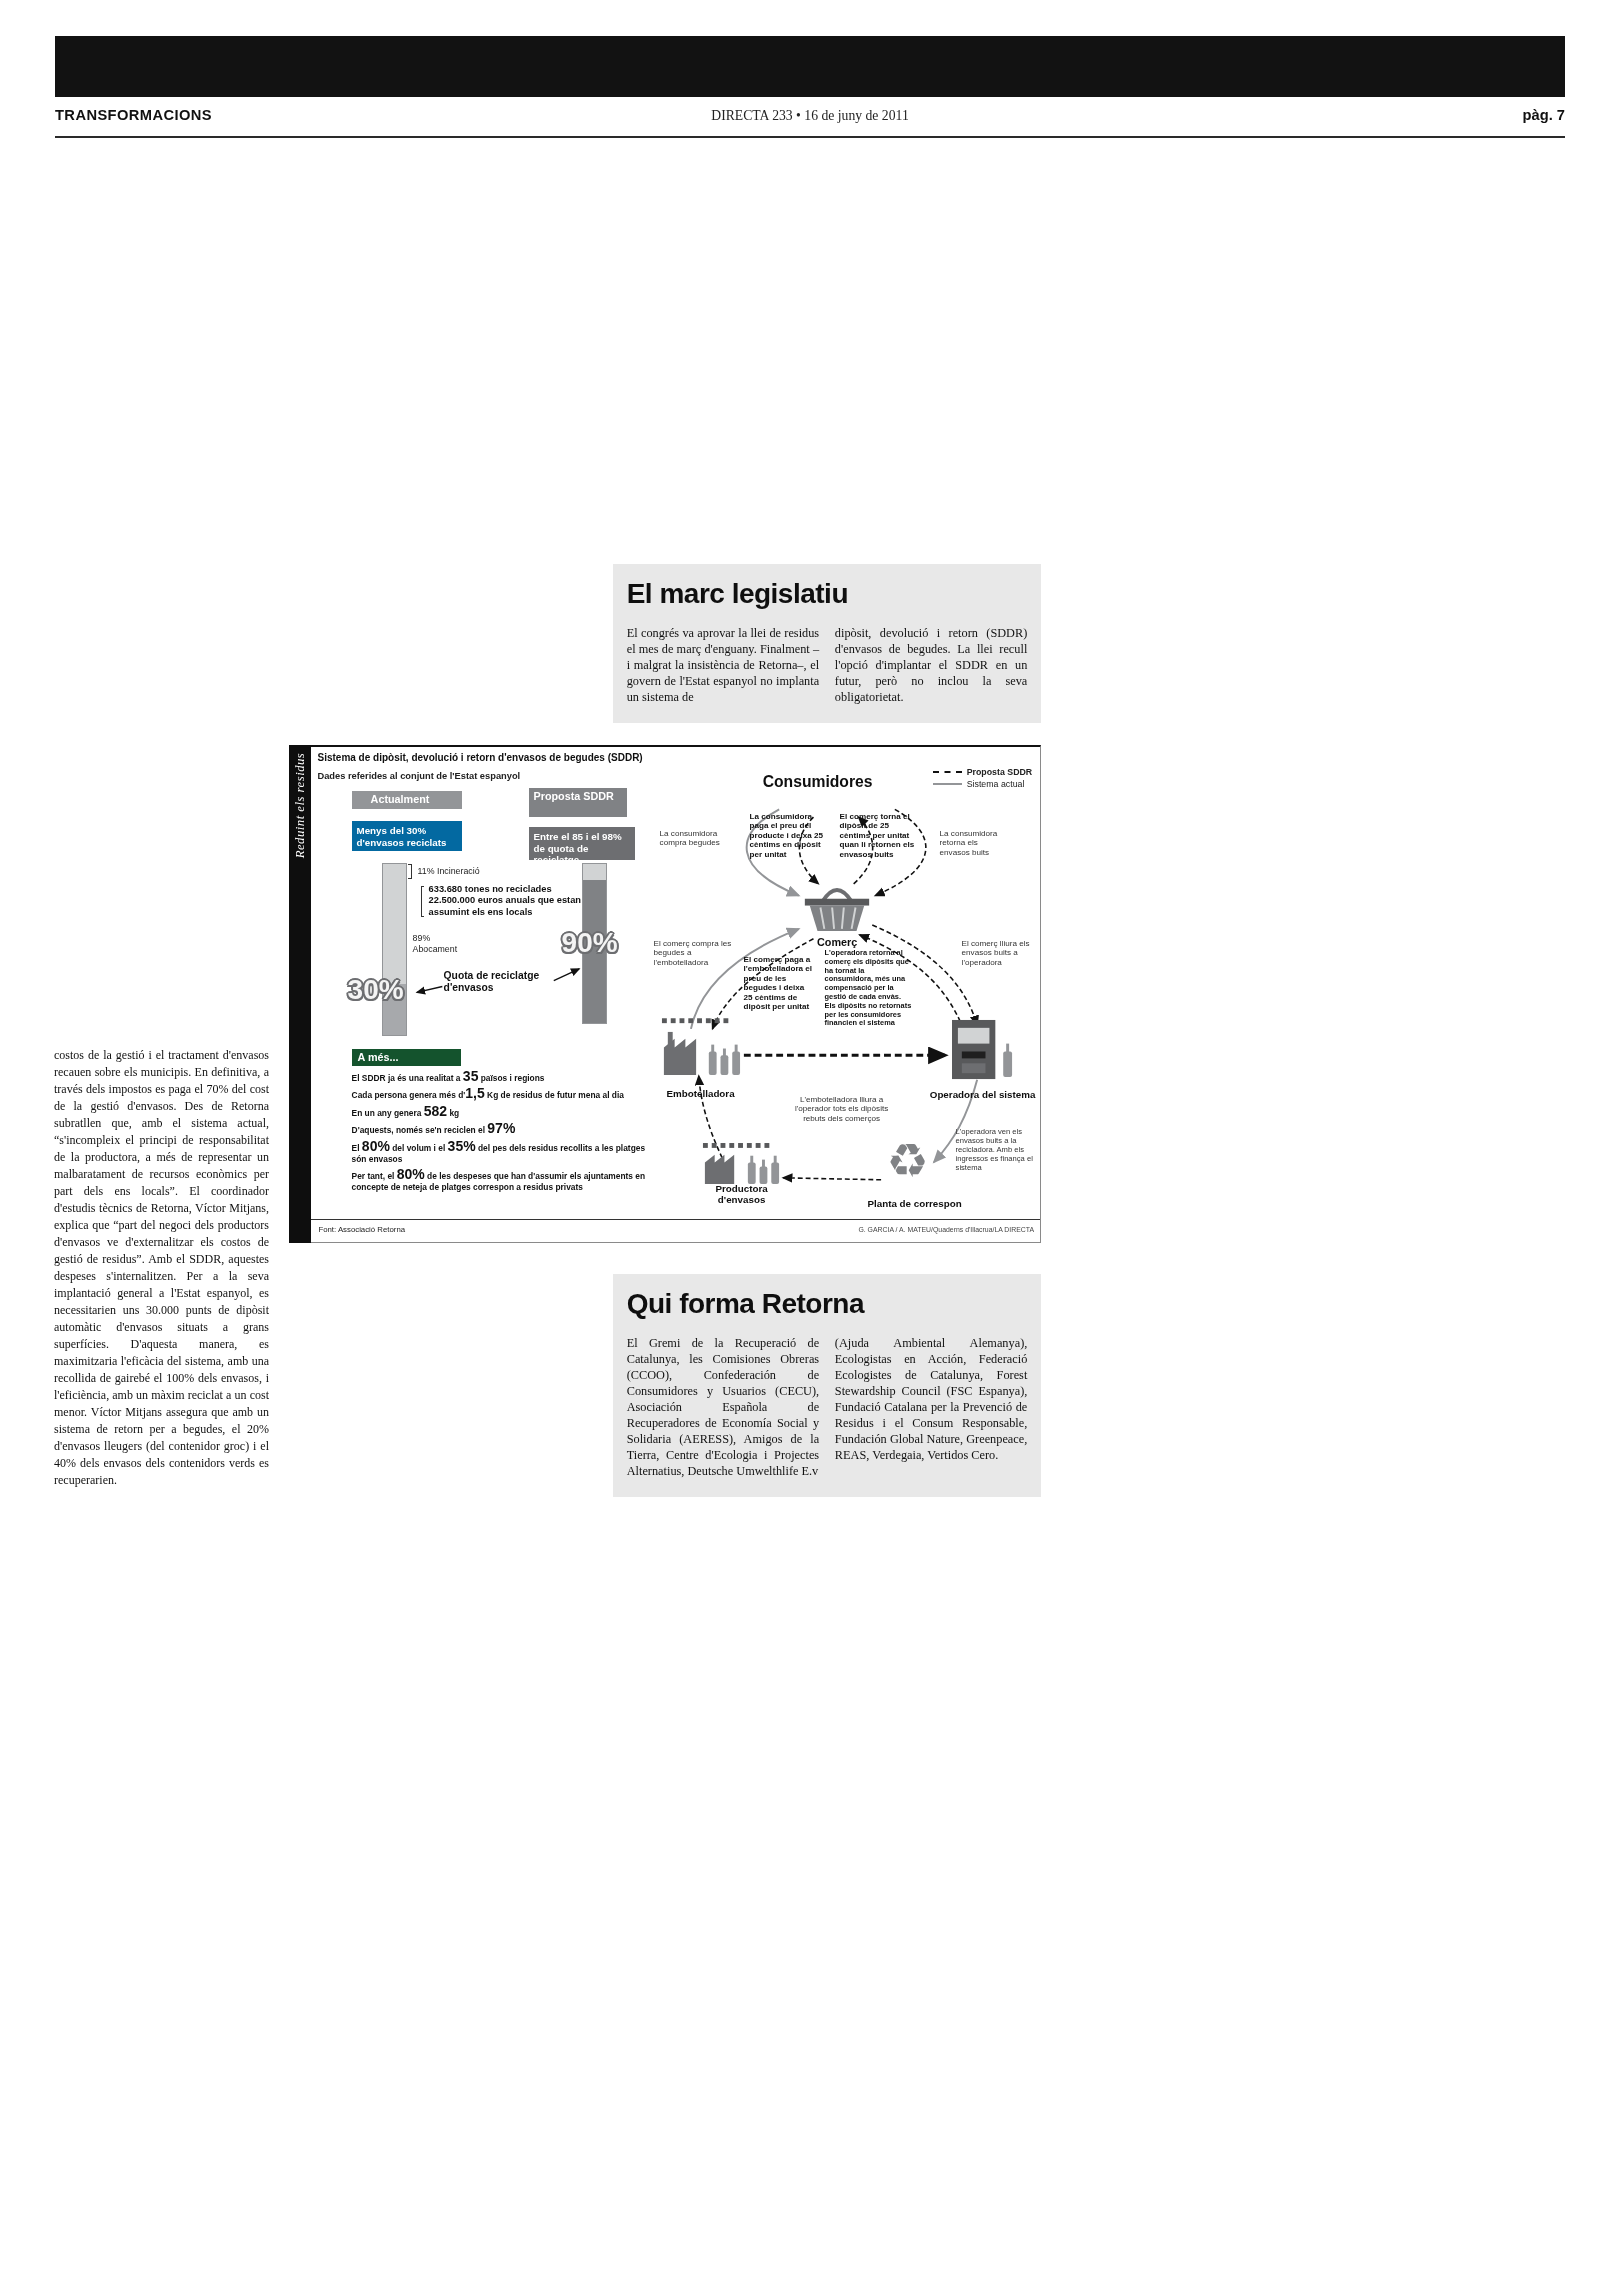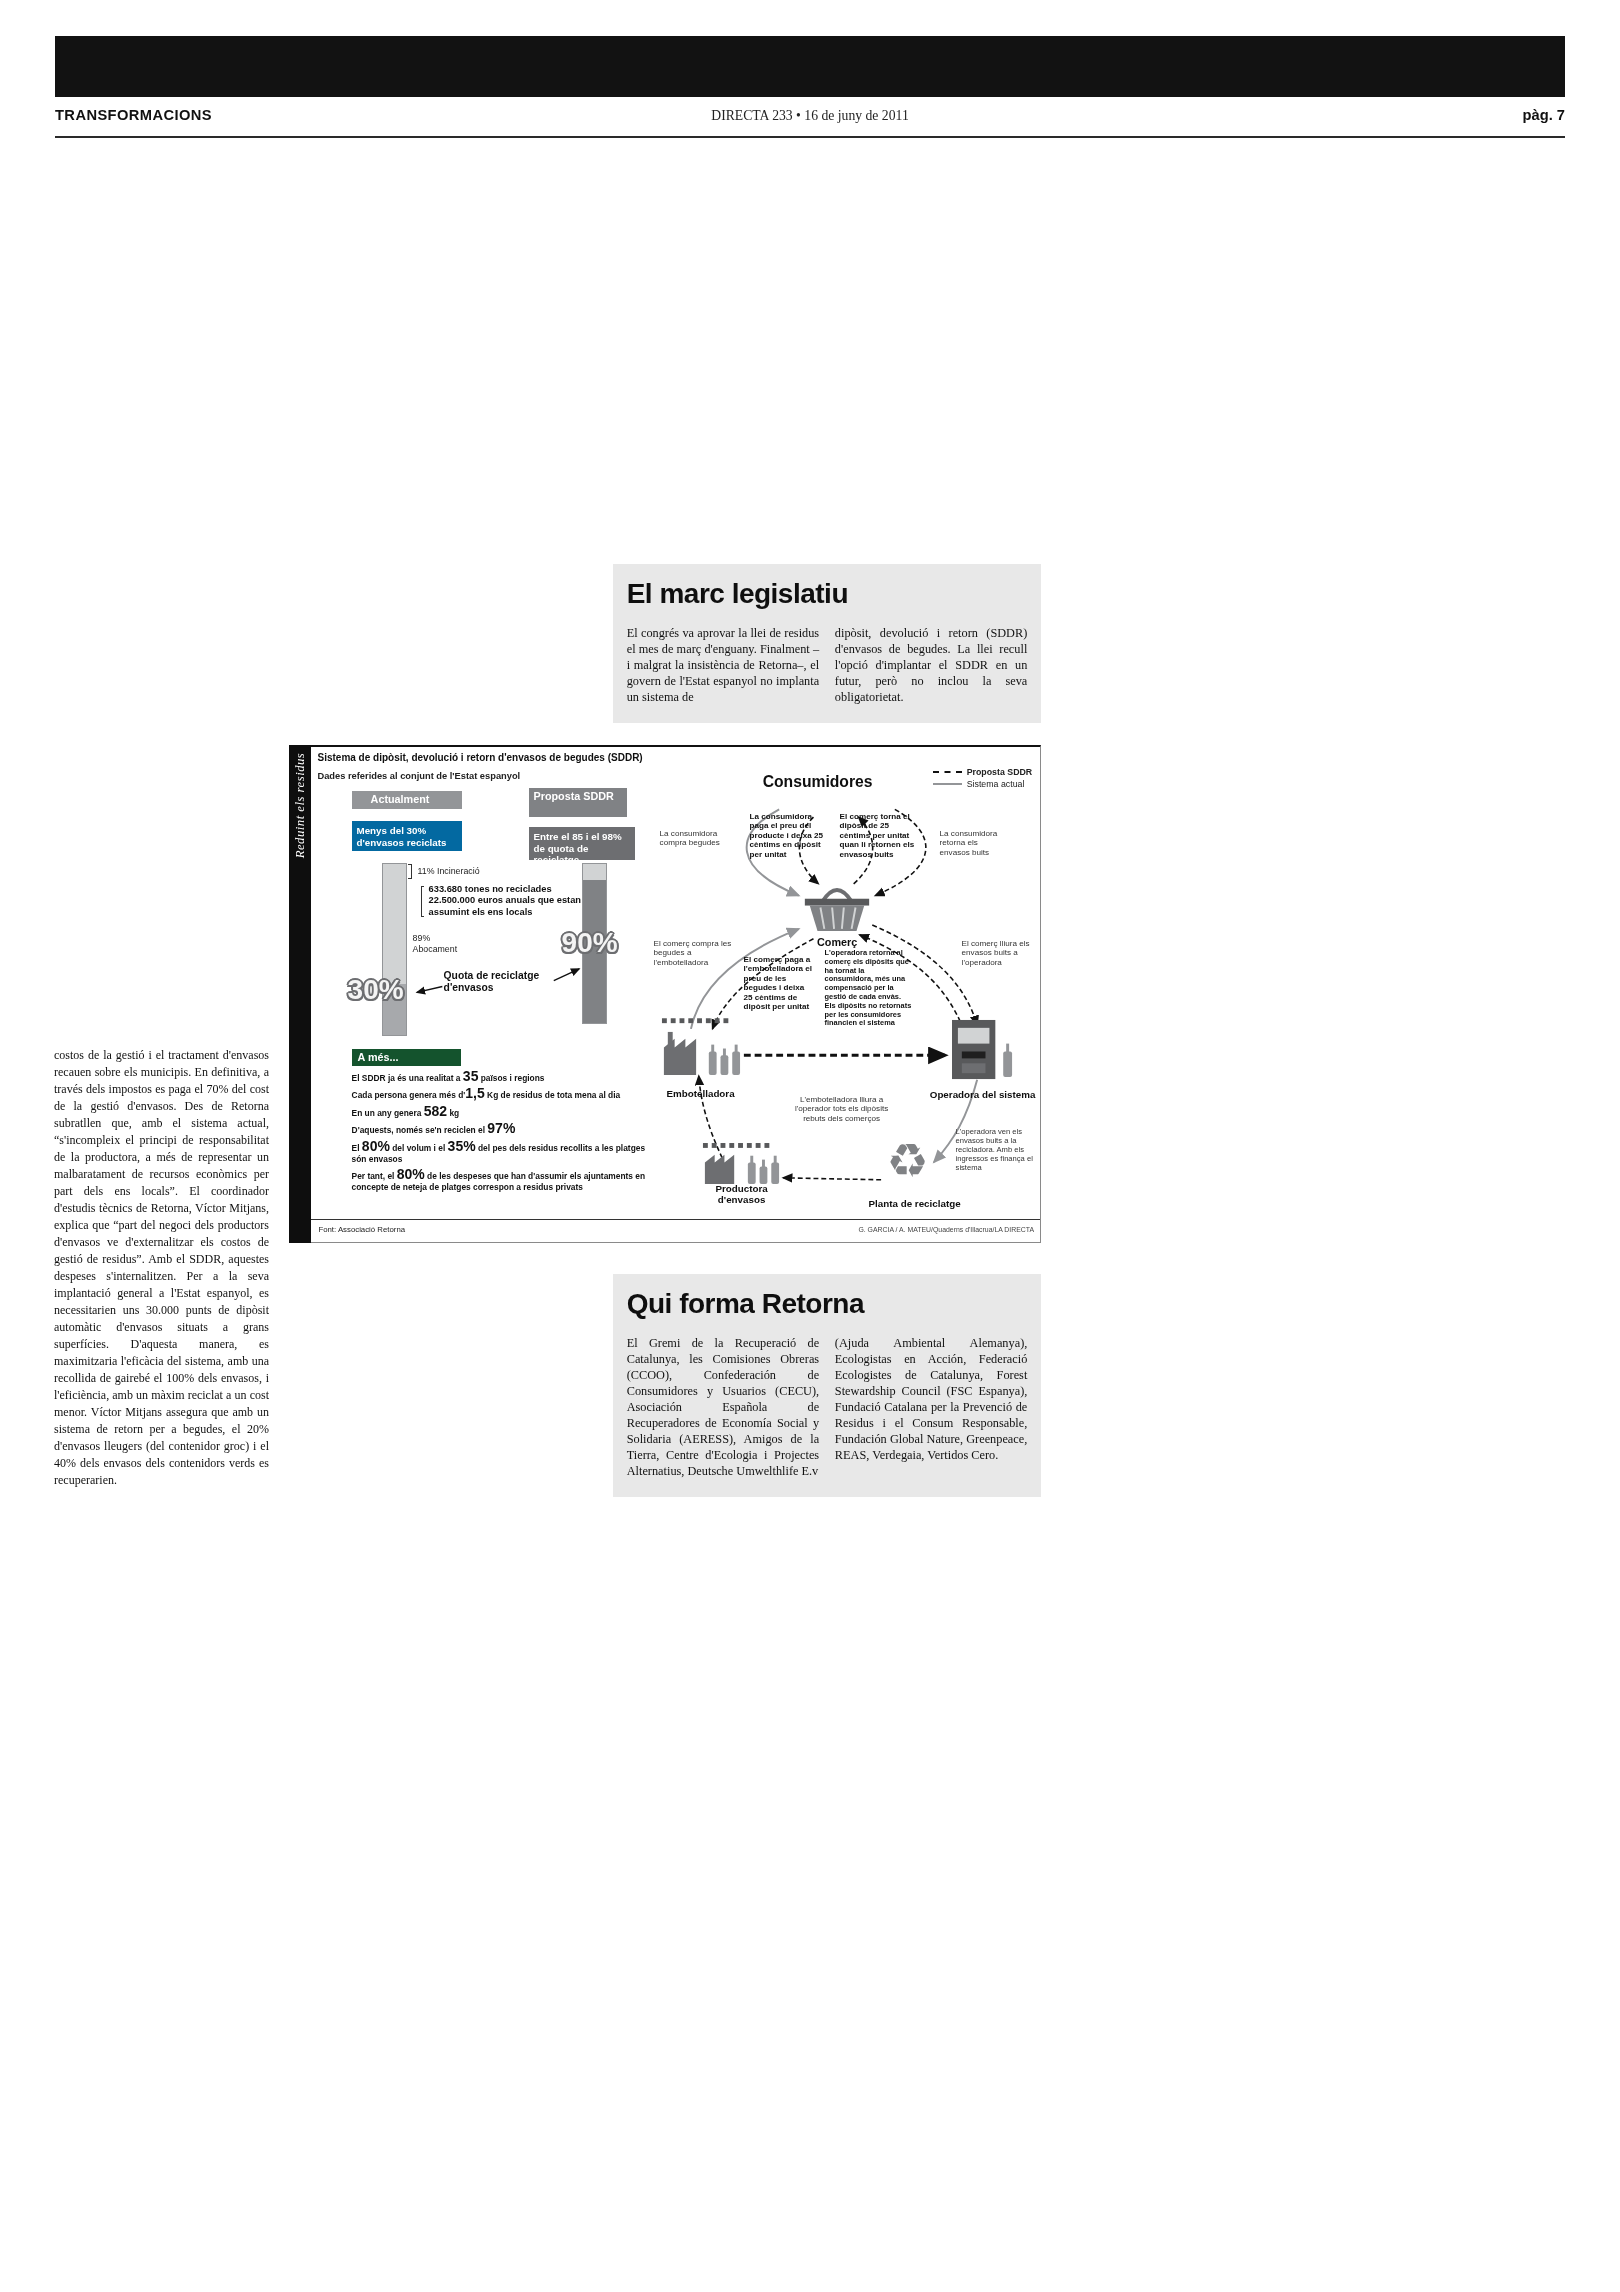--- a/index.html
+++ b/index.html
@@ -167,21 +167,21 @@
             </marker>
         </defs>
         <path d="M 38,24 L 12,30" stroke="#111" stroke-width="1.4" fill="none" marker-end="url(#qa)"></path>
         <path d="M 152,18 L 178,6" stroke="#111" stroke-width="1.4" fill="none" marker-end="url(#qa)"></path>
       </svg>
       <div class="quota">Quota de reciclatge d'envasos</div>
 
       <div class="ames-hdr">A més...</div>
       <div class="facts">
         <p class="fact"><span>El SDDR ja és una realitat a </span><span class="bignum">35</span><span></span><span class="bignum"></span><span> països i regions</span></p>
-        <p class="fact"><span>Cada persona genera més d'</span><span class="bignum">1,5</span><span></span><span class="bignum"></span><span> Kg de residus de tota mena al dia</span></p>
+        <p class="fact"><span>Cada persona genera més d'</span><span class="bignum">1,5</span><span></span><span class="bignum"></span><span> Kg de residus de futur mena al dia</span></p>
         <p class="fact"><span>En un any genera </span><span class="bignum">582</span><span></span><span class="bignum"></span><span> kg</span></p>
         <p class="fact"><span>D'aquests, només se'n reciclen el </span><span class="bignum">97%</span><span></span><span class="bignum"></span><span></span></p>
         <p class="fact"><span>El </span><span class="bignum">80%</span><span> del volum i el </span><span class="bignum">35%</span><span> del pes dels residus recollits a les platges són envasos</span></p>
         <p class="fact"><span>Per tant, el </span><span class="bignum">80%</span><span></span><span class="bignum"></span><span> de les despeses que han d'assumir els ajuntaments en concepte de neteja de platges correspon a residus privats</span></p>
       </div>
 
       <svg class="flow-svg" width="405" height="443" viewBox="0 0 413 452">
         <defs>
           <marker id="ab" markerWidth="9" markerHeight="9" refX="6" refY="3" orient="auto">
               <path d="M0,0 L7,3 L0,6 Z" fill="#111"></path>
@@ -280,21 +280,21 @@
             <rect x="60" y="24" width="8" height="18" rx="2"></rect>
               <rect x="62.5" y="17" width="3" height="8"></rect>
             <rect x="72" y="20" width="8" height="22" rx="2"></rect>
               <rect x="74.5" y="13" width="3" height="8"></rect>
           </g>
         </svg>
       </div>
       <div class="node-label" id="lbl-productora">Productora d'envasos</div>
 
       <div class="recycle-glyph">♻</div>
-      <div class="node-label" id="lbl-planta">Planta de reciclatge</div>
+      <div class="node-label" id="lbl-planta">Planta de correspon</div>
 
       <div class="ann" id="ann-compra-begudes">La consumidora compra begudes</div>
       <div class="ann ann-strong" id="ann-paga-preu">La consumidora paga el preu del producte i deixa 25 cèntims en dipòsit per unitat</div>
       <div class="ann ann-strong" id="ann-torna-diposit">El comerç torna el dipòsit de 25 cèntims per unitat quan li retornen els envasos buits</div>
       <div class="ann" id="ann-retorna-envasos">La consumidora retorna els envasos buits</div>
       <div class="ann" id="ann-compra-embotelladora">El comerç compra les begudes a l'embotelladora</div>
       <div class="ann ann-strong" id="ann-paga-embotelladora">El comerç paga a l'embotelladora el preu de les begudes i deixa 25 cèntims de dipòsit per unitat</div>
       <div class="ann ann-strong" id="ann-operadora-retorna">L'operadora retorna al comerç els dipòsits que ha tornat la consumidora, més una compensació per la gestió de cada envàs. Els dipòsits no retornats per les consumidores financien el sistema</div>
       <div class="ann" id="ann-lliura-operadora">El comerç lliura els envasos buits a l'operadora</div>
       <div class="ann" id="ann-embotelladora-lliura">L'embotelladora lliura a l'operador tots els dipòsits rebuts dels comerços</div>

